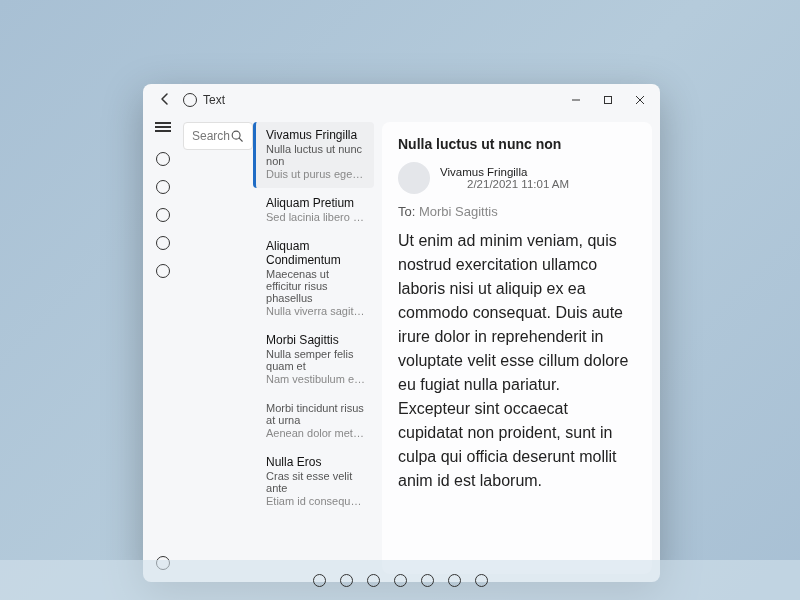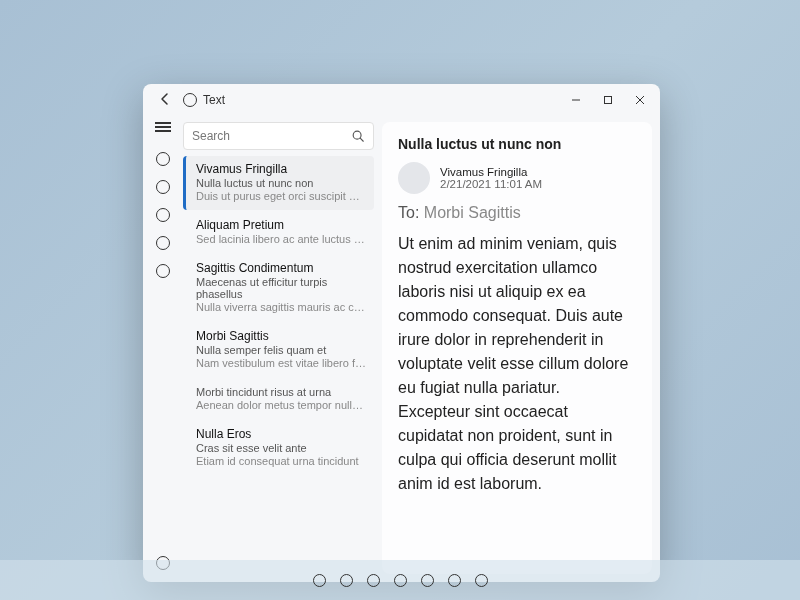--- a/index.html
+++ b/index.html
@@ -51,21 +51,21 @@
 .nav-rail .hamburger span { position: absolute; left: 0; right: 0; height: 1.5px; background: #333; }
 .nav-rail .hamburger span:nth-child(1){top:0;}
 .nav-rail .hamburger span:nth-child(2){top:4px;}
 .nav-rail .hamburger span:nth-child(3){top:8px;}
 .nav-rail .circle { width: 14px; height: 14px; border: 1.5px solid #333; border-radius: 50%; cursor: pointer; }
 .nav-rail .spacer { flex: 1; }
 
 .list-panel {
   width: 195px;
   display: flex;
-  flex-direction: column;
+  flex-direction: row;
   padding: 6px 4px 0 0;
 }
 .search {
   height: 28px;
   background: #fff;
   border: 1px solid #e0e0e0;
   border-radius: 4px;
   display: flex;
   align-items: center;
   padding: 0 8px;
@@ -99,21 +99,21 @@
   display: flex;
   flex-direction: column;
   gap: 10px;
   font-size: 12px;
   color: #222;
 }
 .reader h2 { font-size: 14px; font-weight: 600; }
 .reader .meta { display: flex; gap: 10px; align-items: center; }
 .reader .avatar { width: 32px; height: 32px; background: #e4e6ea; border-radius: 50%; }
 .reader .meta-lines { font-size: 11.5px; }
-.reader .to-line { font-size: 16px; }
+.reader .to-line { font-size: 13px; }
 .reader .to-line .lbl { color: #555; }
 .reader .to-line .val { color: #888; }
 .reader .body-text { font-size: 16px; line-height: 1.5; color: #222; }
 
 .bottom-bar {
   position: absolute;
   left: 0; right: 0; bottom: 0;
   height: 40px;
   background: rgba(210,225,235,0.6);
   display: flex;
@@ -184,22 +184,22 @@
           <div class="msg-item selected">
             <div class="from">Vivamus Fringilla</div>
             <div class="subj">Nulla luctus ut nunc non</div>
             <div class="prev">Duis ut purus eget orci suscipit malesuada</div>
           </div>
           <div class="msg-item">
             <div class="from">Aliquam Pretium</div>
             <div class="prev">Sed lacinia libero ac ante luctus nec interdum</div>
           </div>
           <div class="msg-item">
-            <div class="from">Sagittis Condimentum</div>
-            <div class="subj">Maecenas ut efficitur turpis phasellus</div>
+            <div class="from">Aliquam Condimentum</div>
+            <div class="subj">Maecenas ut efficitur risus phasellus</div>
             <div class="prev">Nulla viverra sagittis mauris ac convallis</div>
           </div>
           <div class="msg-item">
             <div class="from">Morbi Sagittis</div>
             <div class="subj">Nulla semper felis quam et</div>
             <div class="prev">Nam vestibulum est vitae libero finibus et</div>
           </div>
           <div class="msg-item">
             <div class="subj">Morbi tincidunt risus at urna</div>
             <div class="prev">Aenean dolor metus tempor nulla ac dapibus</div>
@@ -211,21 +211,21 @@
           </div>
         </div>
     </div>
 
     <div class="reader">
       <h2>Nulla luctus ut nunc non</h2>
       <div class="meta">
         <div class="avatar"></div>
         <div class="meta-lines">
           <div>Vivamus Fringilla</div>
-          <div style="color:#666;">2/21/2021 11:01 AM</div>
+          <div style="color:#666;margin-left:27px;">2/21/2021 11:01 AM</div>
         </div>
       </div>
       <div class="to-line">
         <span class="lbl">To:</span>
         <span class="val">Morbi Sagittis</span>
       </div>
       <div class="body-text">Ut enim ad minim veniam, quis nostrud exercitation ullamco laboris nisi ut aliquip ex ea commodo consequat. Duis aute irure dolor in reprehenderit in voluptate velit esse cillum dolore eu fugiat nulla pariatur. Excepteur sint occaecat cupidatat non proident, sunt in culpa qui officia deserunt mollit anim id est laborum.</div>
     </div>
   </div>
 </div>

